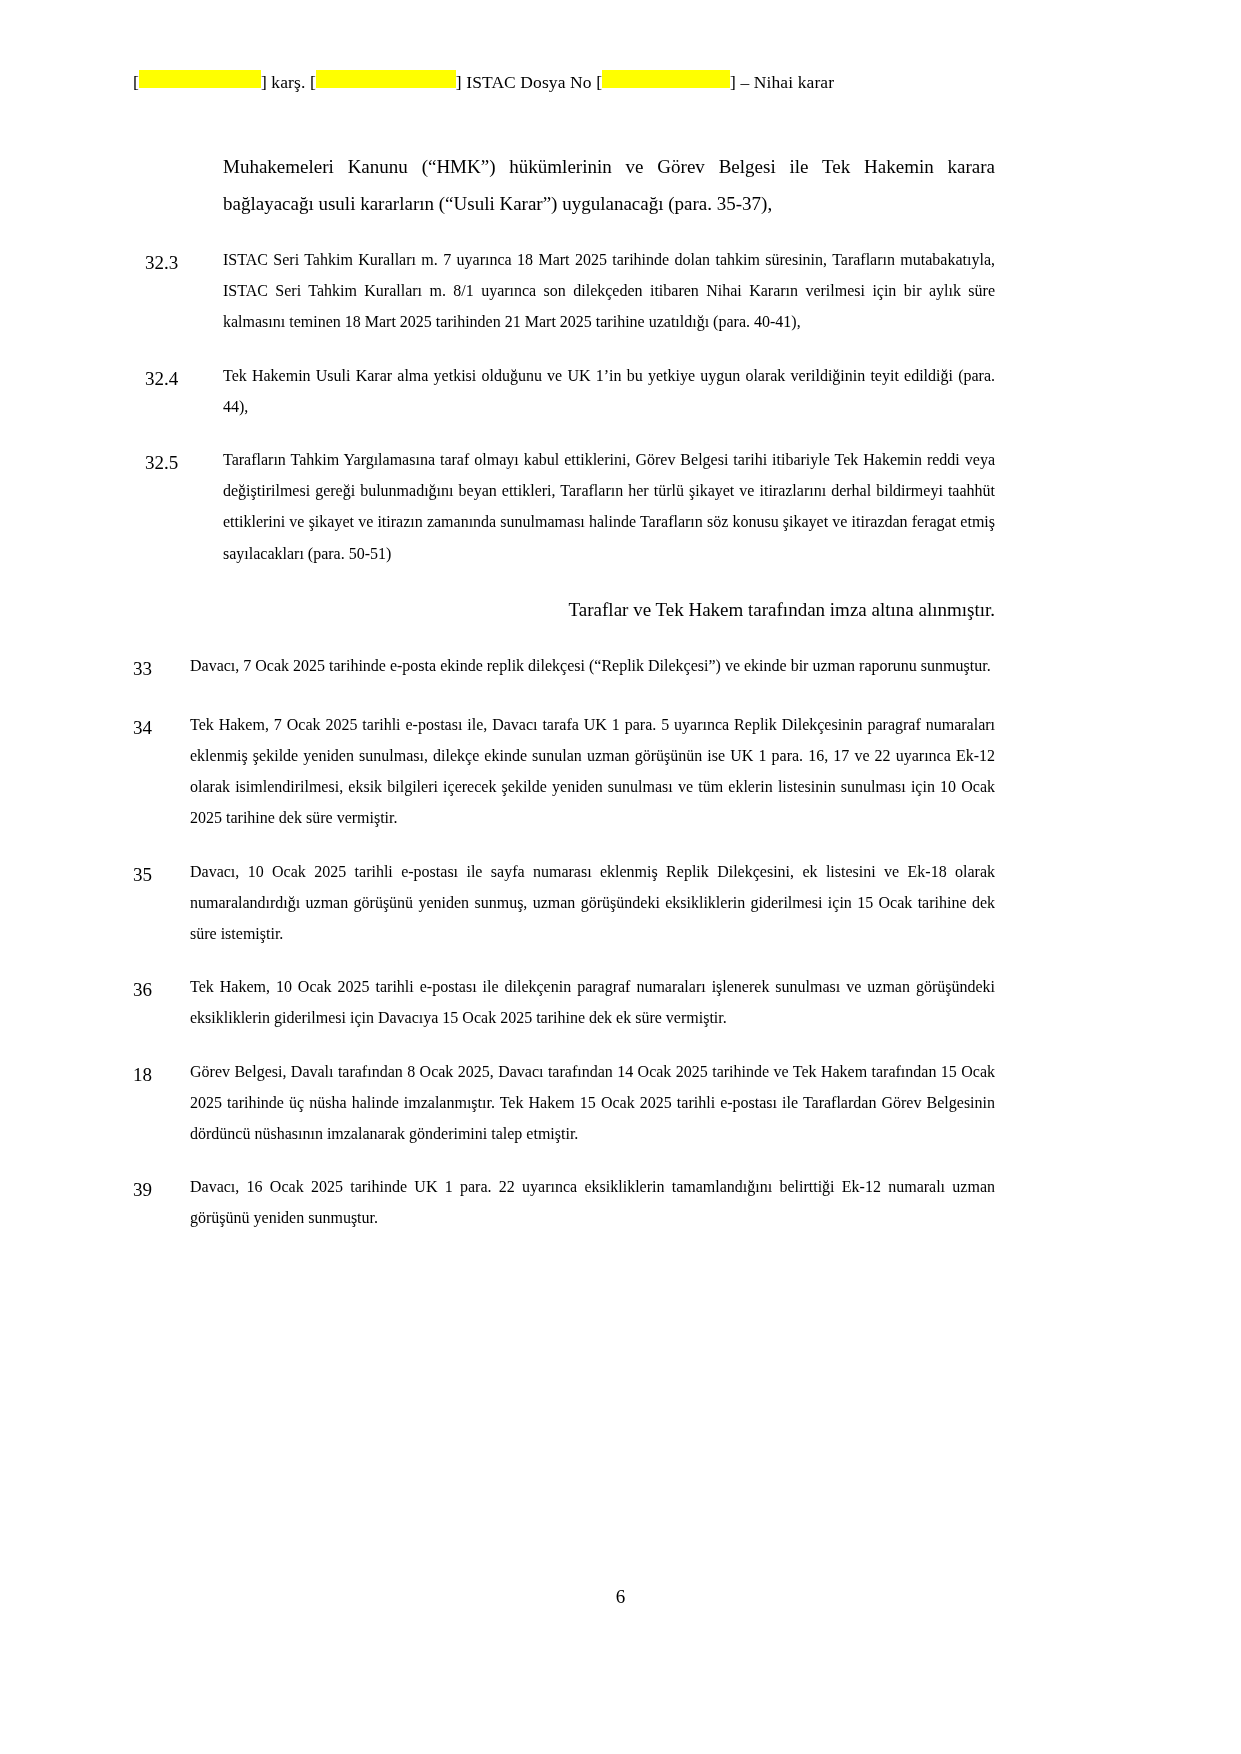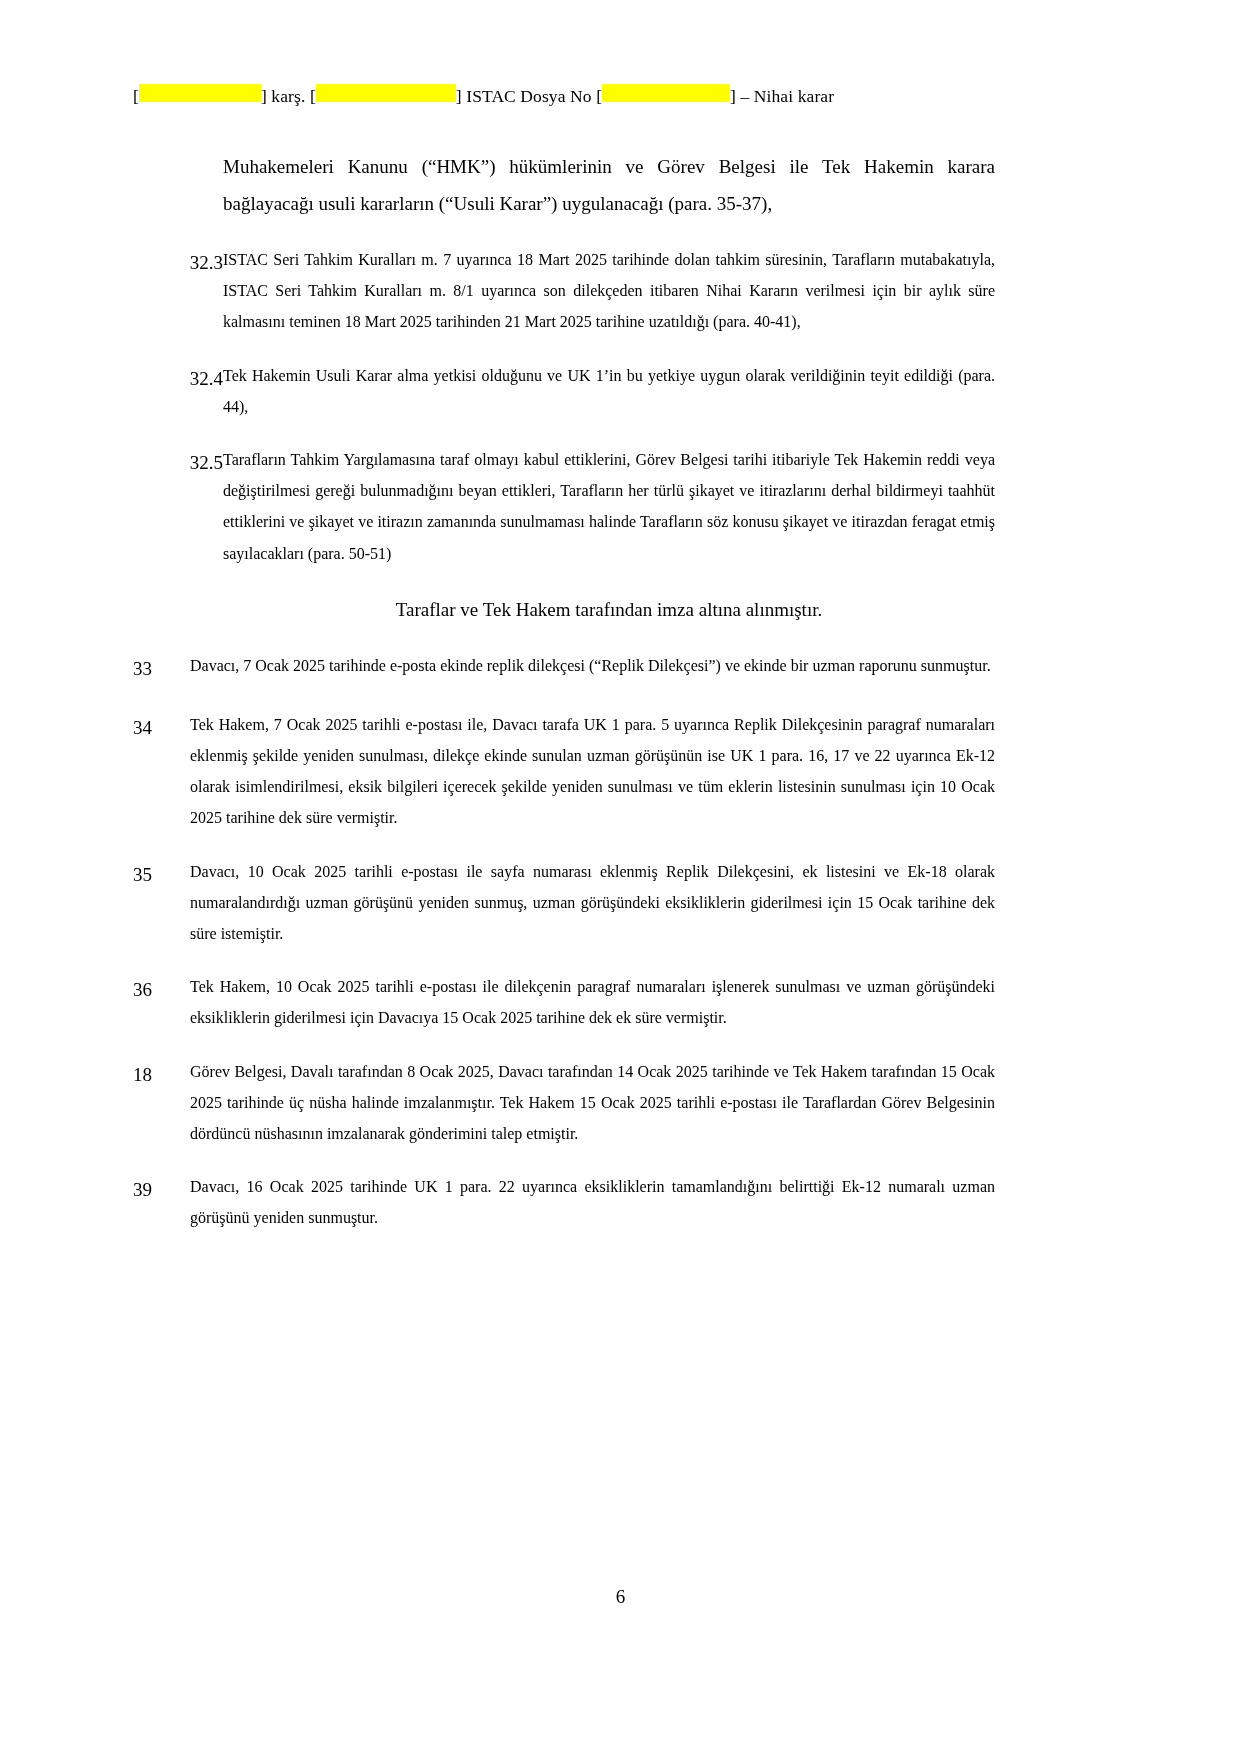--- a/index.html
+++ b/index.html
@@ -19,21 +19,21 @@
     background: #ffffff;
     box-sizing: border-box;
     padding: 0;
     overflow: hidden;
   }
 
   
   .header {
     position: absolute;
     left: 133px;
-    top: 84px;
+    top: 70px;
     width: 975px;
     font-size: 17.5px;
     line-height: 1.2;
     white-space: nowrap;
     letter-spacing: 0.1px;
   }
   .redact {
     display: inline-block;
     background: #ffff00;
     height: 1em;
@@ -72,32 +72,32 @@
     hyphens: none;
   }
 
   
   .lvl1 > .num { width: 57px; }
 
   
   .lvl2 {
     padding-left: 12px;
   }
-  .lvl2 > .num { width: 78px; text-align: right; }
+  .lvl2 > .num { width: 78px; }
 
   
   .cont {
     margin-left: 90px;
     font-size: 19px;
     line-height: 1.95;
     text-align: justify;
     margin-bottom: 22px;
   }
 
-  .nojust { text-align: center; }
+  .nojust { text-align: right; }
 
   
   .footer {
     position: absolute;
     left: 0;
     right: 0;
     top: 1586px;
     text-align: center;
     font-size: 19px;
   }

